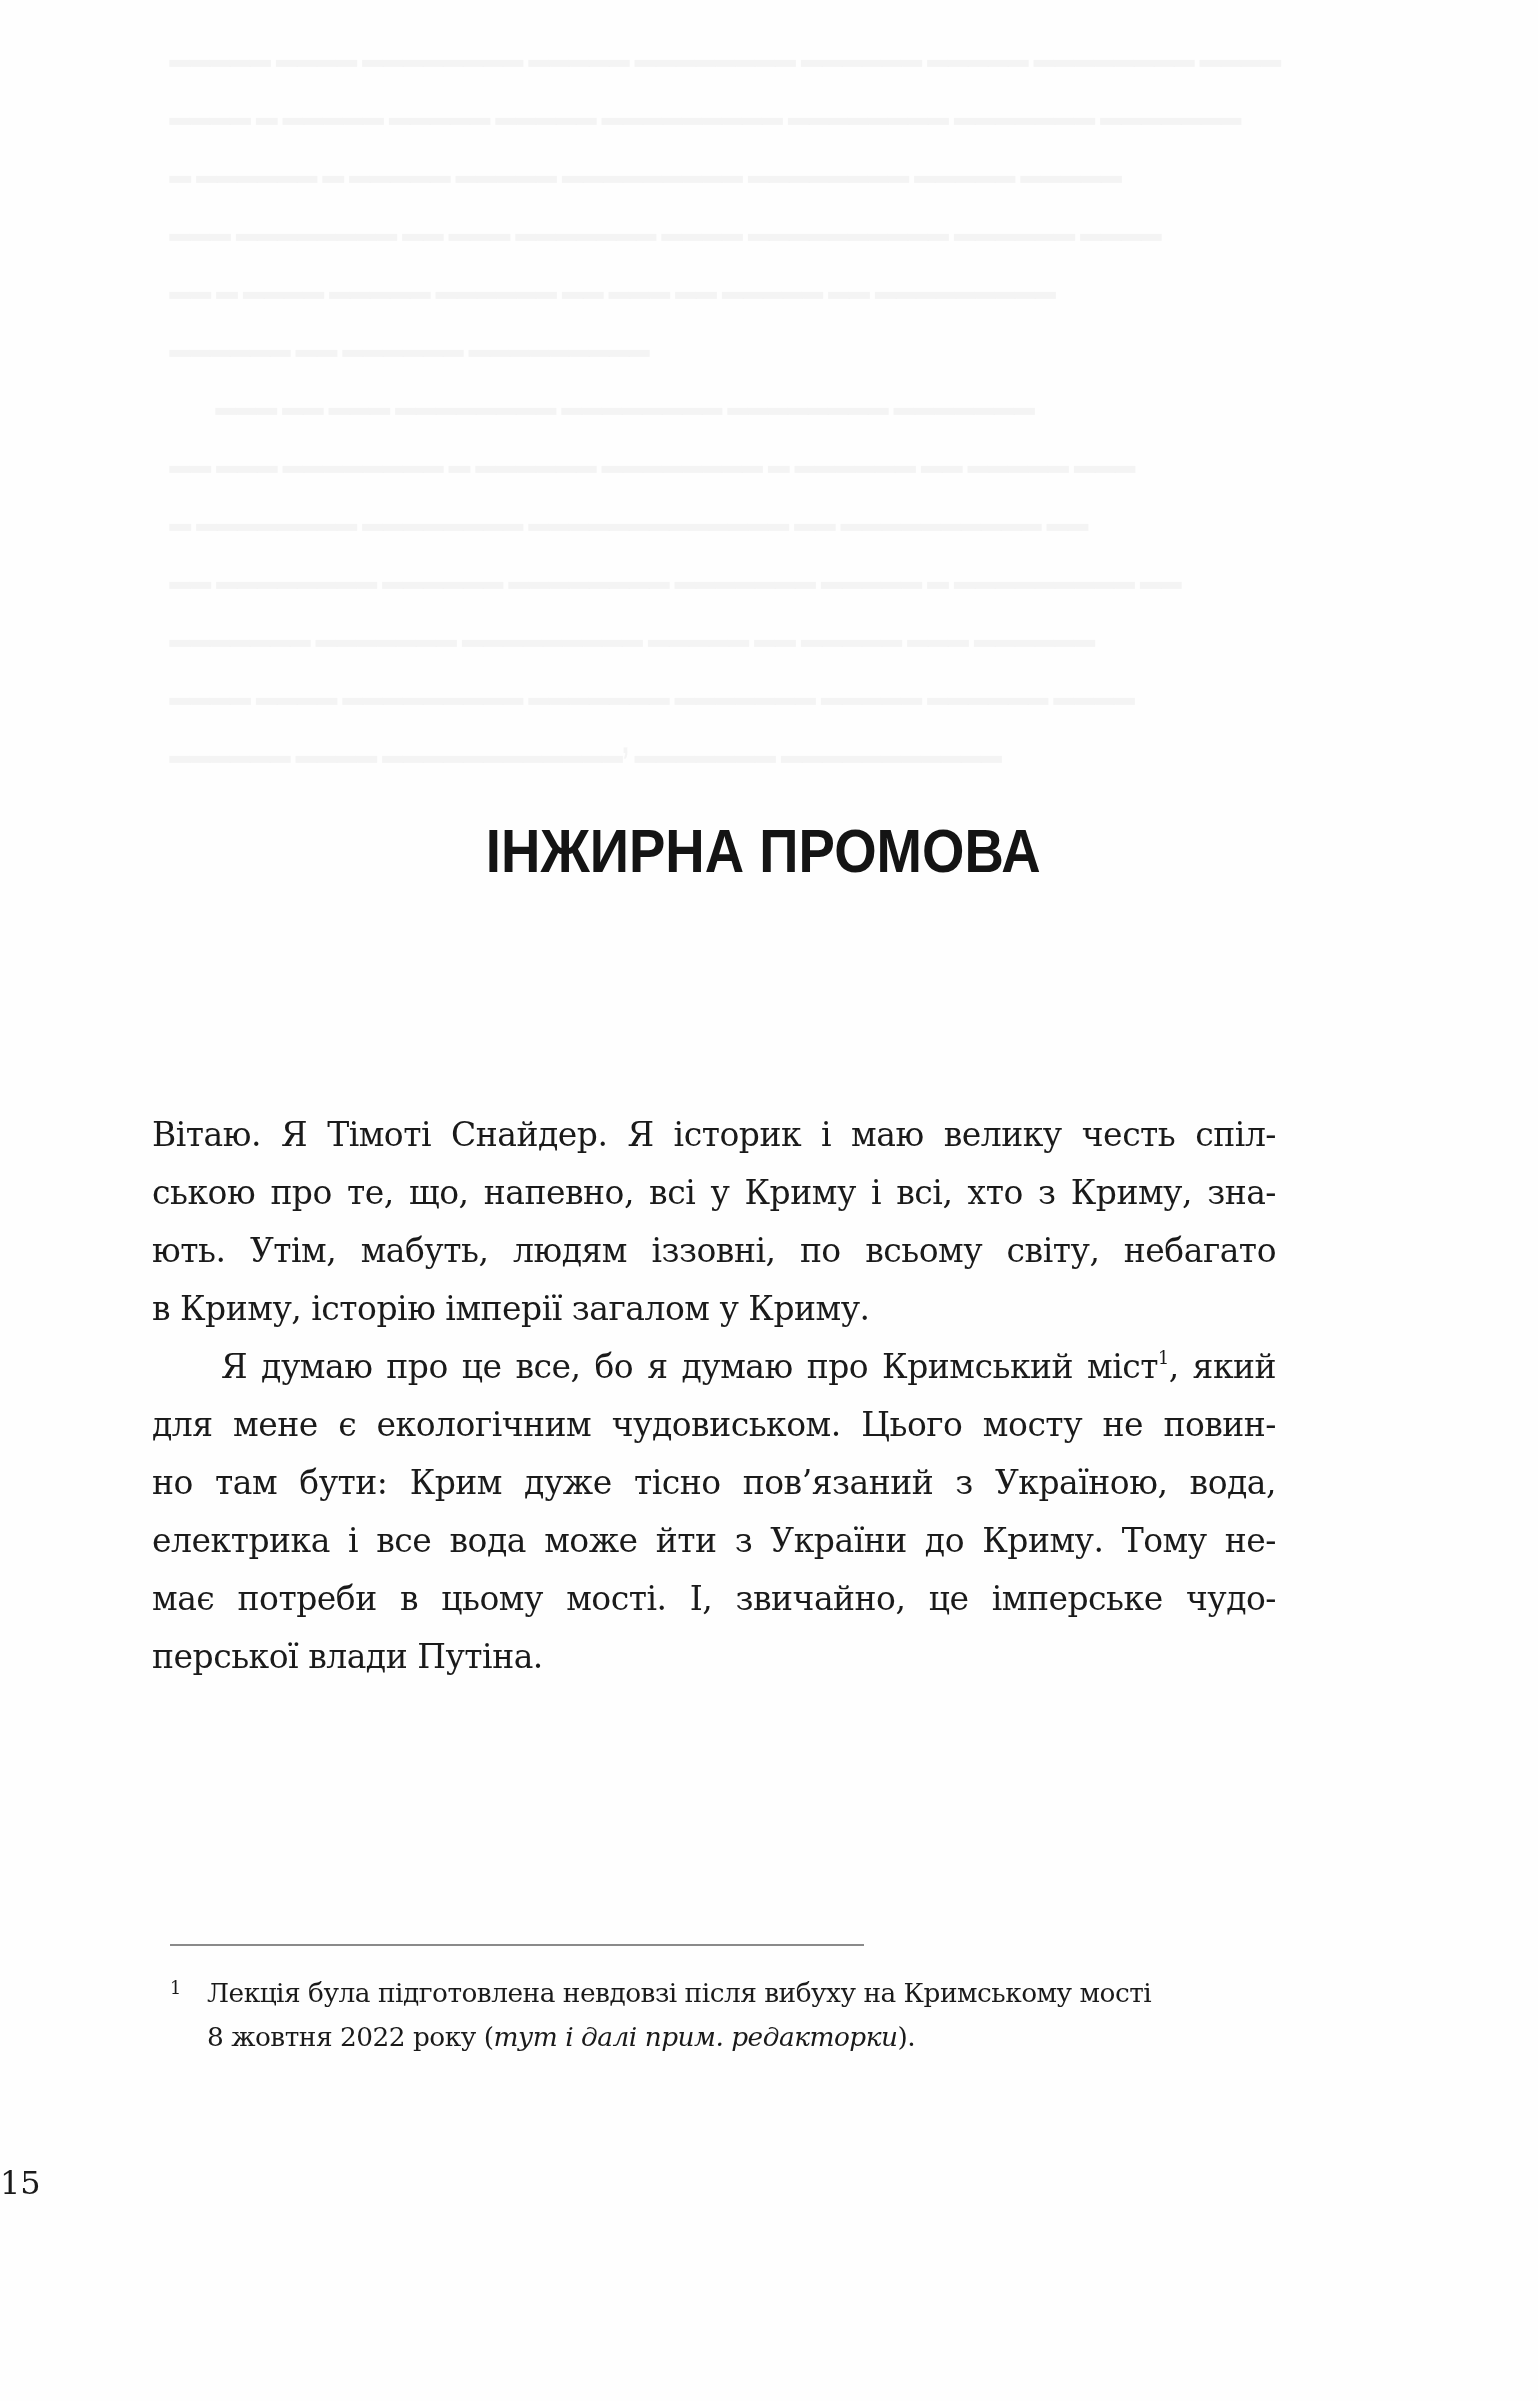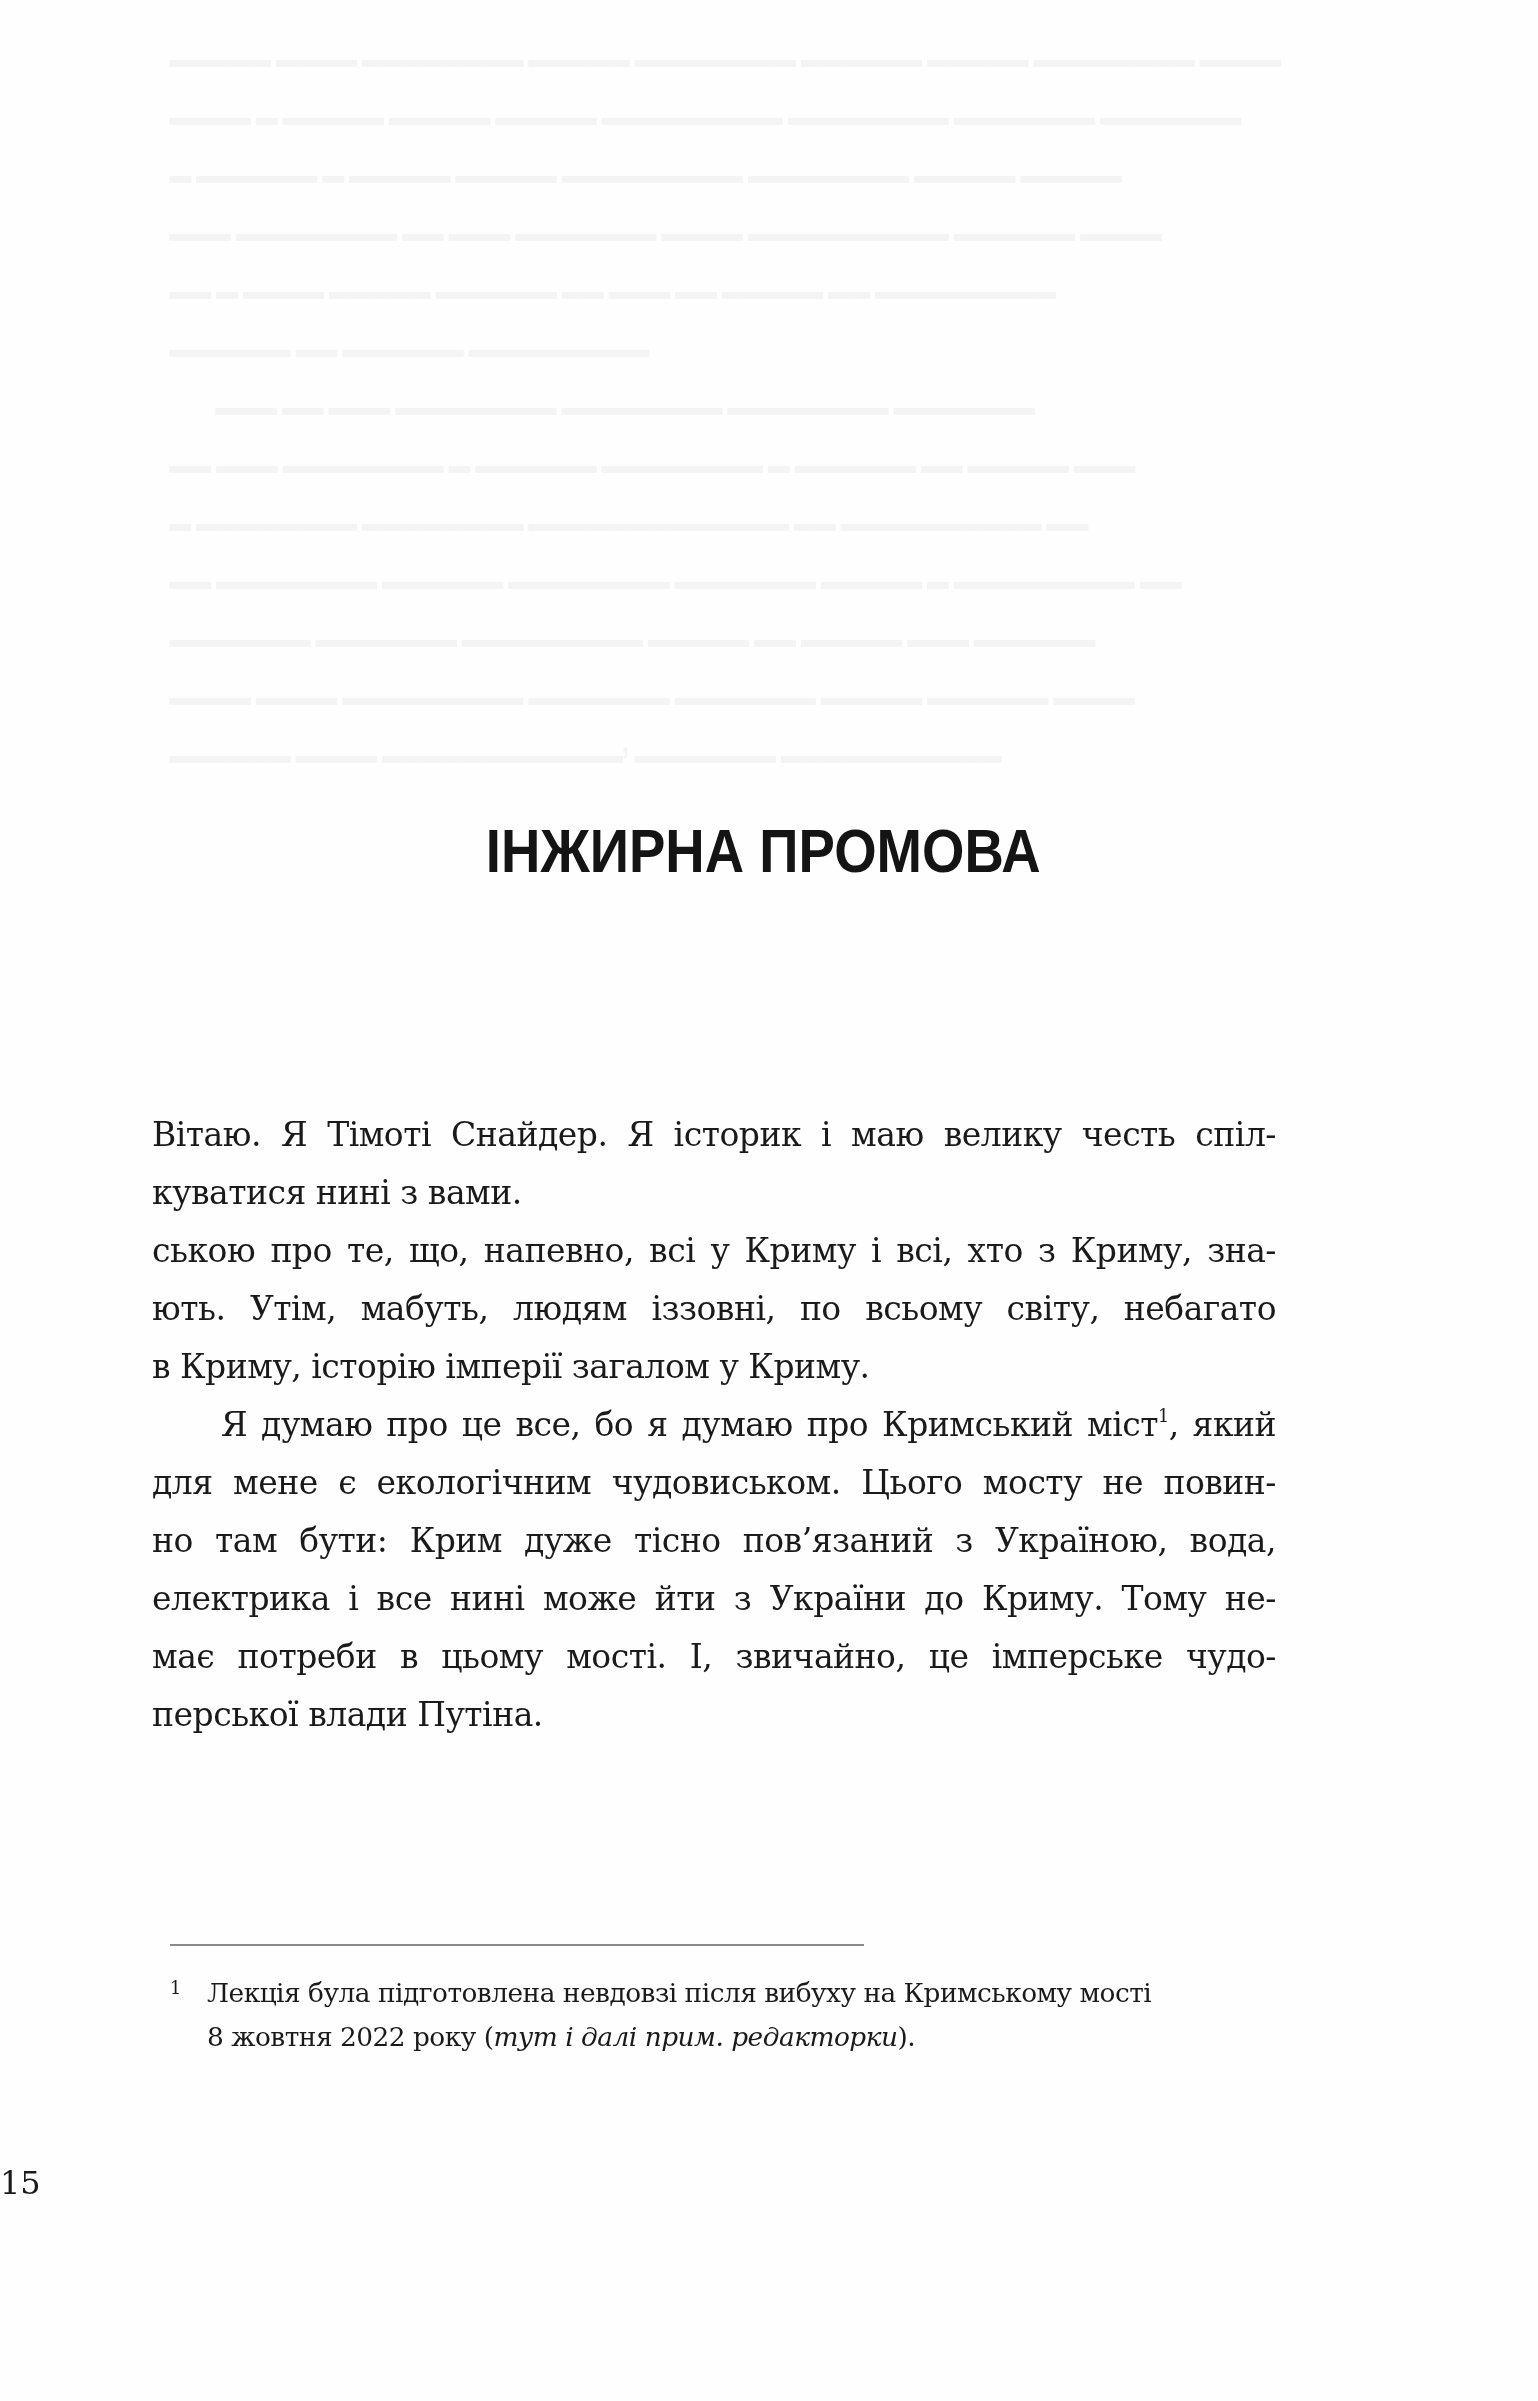--- a/index.html
+++ b/index.html
@@ -165,34 +165,33 @@
   </div>
 
   <h1 class="chapter-title" style="margin:10px;">
     <span>ІНЖИРНА ПРОМОВА</span>
   </h1>
 
   <div class="body-text">
 
     <div>
       <span class="line">Вітаю. Я Тімоті Снайдер. Я історик і маю велику честь спіл-</span>
-      <span class="line last">куватися нині з вами.</span>
     </div>
 
     <div>
       <span class="line">ською про те, що, напевно, всі у Криму і всі, хто з Криму, зна-</span>
       <span class="line">ють. Утім, мабуть, людям іззовні, по всьому світу, небагато</span>
       <span class="line last">в Криму, історію імперії загалом у Криму.</span>
     </div>
 
     <div>
       <span class="line indent"><span>Я думаю про це все, бо я думаю про Кримський міст</span><sup class="fn-ref">1</sup><span>, який</span></span>
       <span class="line">для мене є екологічним чудовиськом. Цього мосту не повин-</span>
       <span class="line">но там бути: Крим дуже тісно пов’язаний з Україною, вода,</span>
-      <span class="line">електрика і все нині може йти з України до Криму. Тому не-</span>
+      <span class="line">електрика і все вода може йти з України до Криму. Тому не-</span>
       <span class="line">має потреби в цьому мості. І, звичайно, це імперське чудо-</span>
       <span class="line last">перської влади Путіна.</span>
     </div>
   </div>
 
   <div class="footnote-rule"></div>
 
   <div class="footnotes">
     <div class="footnote">
       <span class="fn-num">1</span>

